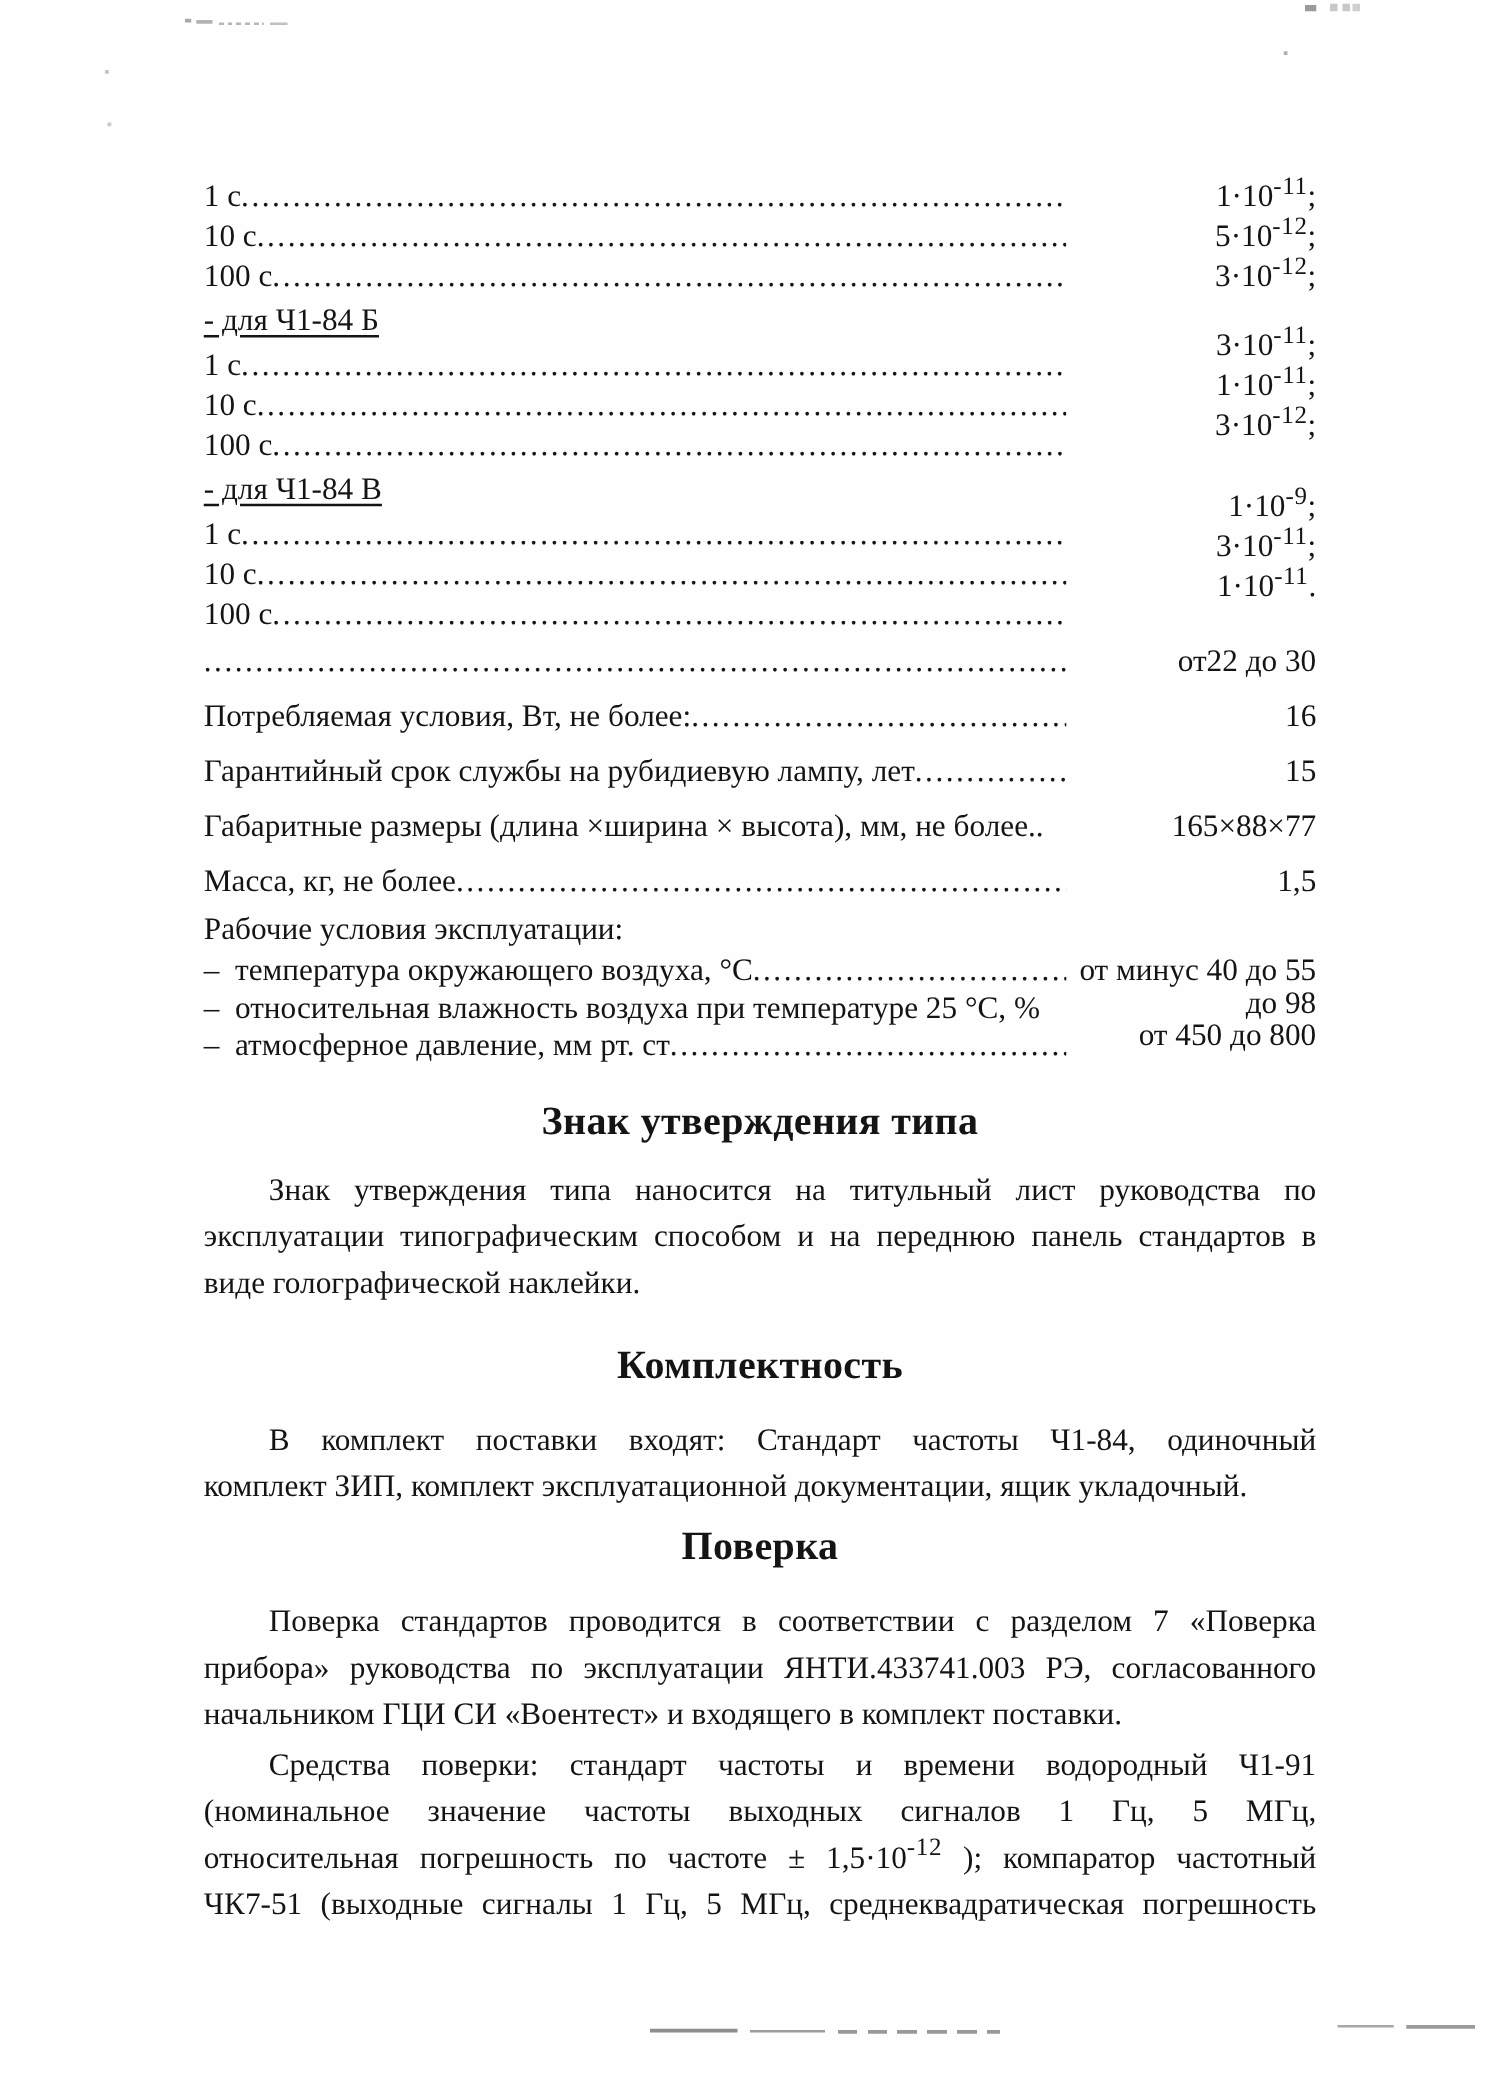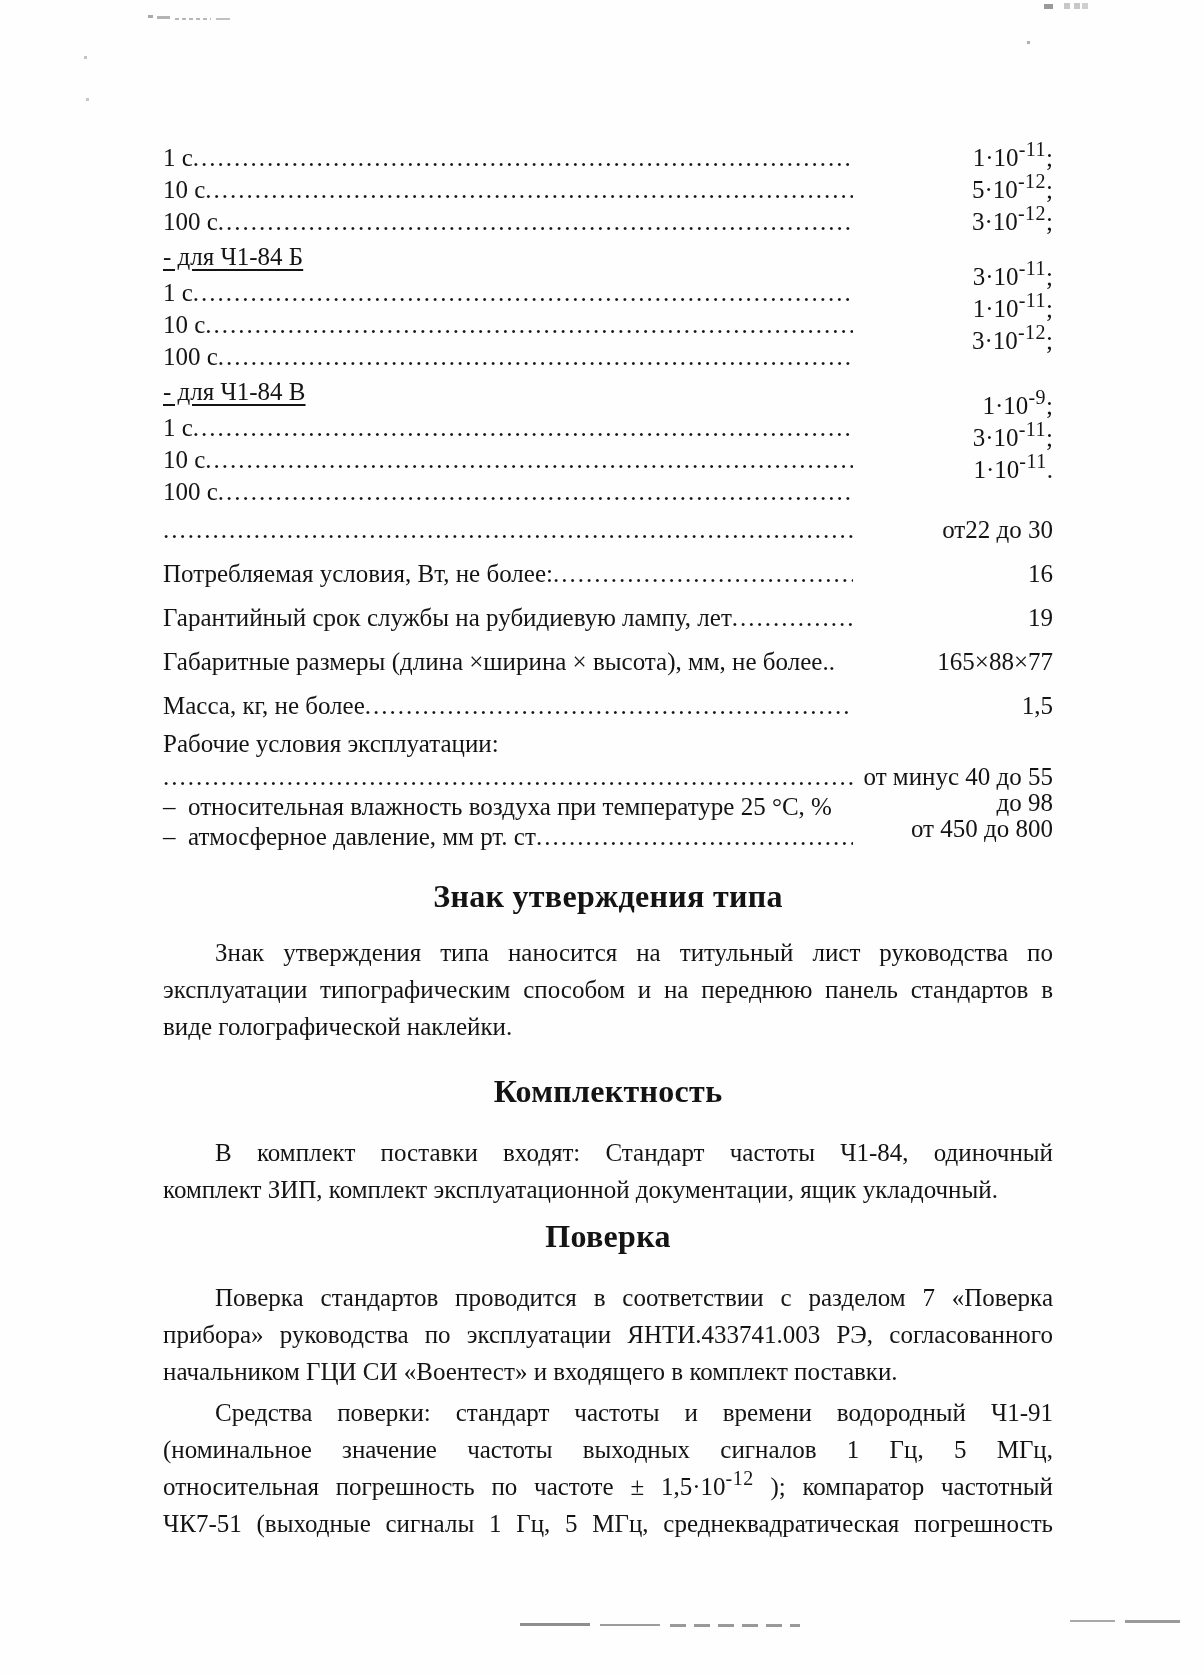--- a/index.html
+++ b/index.html
@@ -150,21 +150,21 @@
             <span class="label">Потребляемая условия, Вт, не более:</span>
             <span class="leader"></span>
           </div>
           <div class="value">16</div>
         </div>
         <div class="spec-row tall">
           <div class="left">
             <span class="label">Гарантийный срок службы на рубидиевую лампу, лет</span>
             <span class="leader"></span>
           </div>
-          <div class="value">19</div>
+          <div class="value">15</div>
         </div>
         <div class="spec-row tall">
           <div class="left auto">
             <span class="label">Габаритные размеры (длина ×ширина × высота), мм, не более..</span>
           </div>
           <div class="value">165×88×77</div>
         </div>
         <div class="spec-row tall">
           <div class="left">
             <span class="label">Масса, кг, не более</span>
@@ -172,20 +172,21 @@
           </div>
           <div class="value">1,5</div>
         </div>
         <div class="spec-row h33">
           <div class="left auto">
             <span class="label">Рабочие условия эксплуатации:</span>
           </div>
         </div>
         <div class="spec-row cond">
           <div class="left">
+            <span class="label">–  температура окружающего воздуха, °С</span>
             <span class="leader"></span>
           </div>
           <div class="value">от минус 40 до 55</div>
         </div>
         <div class="spec-row cond">
           <div class="left auto">
             <span class="label">–  относительная влажность воздуха при температуре 25 °С, %</span>
           </div>
           <div class="value">до 98</div>
         </div>

